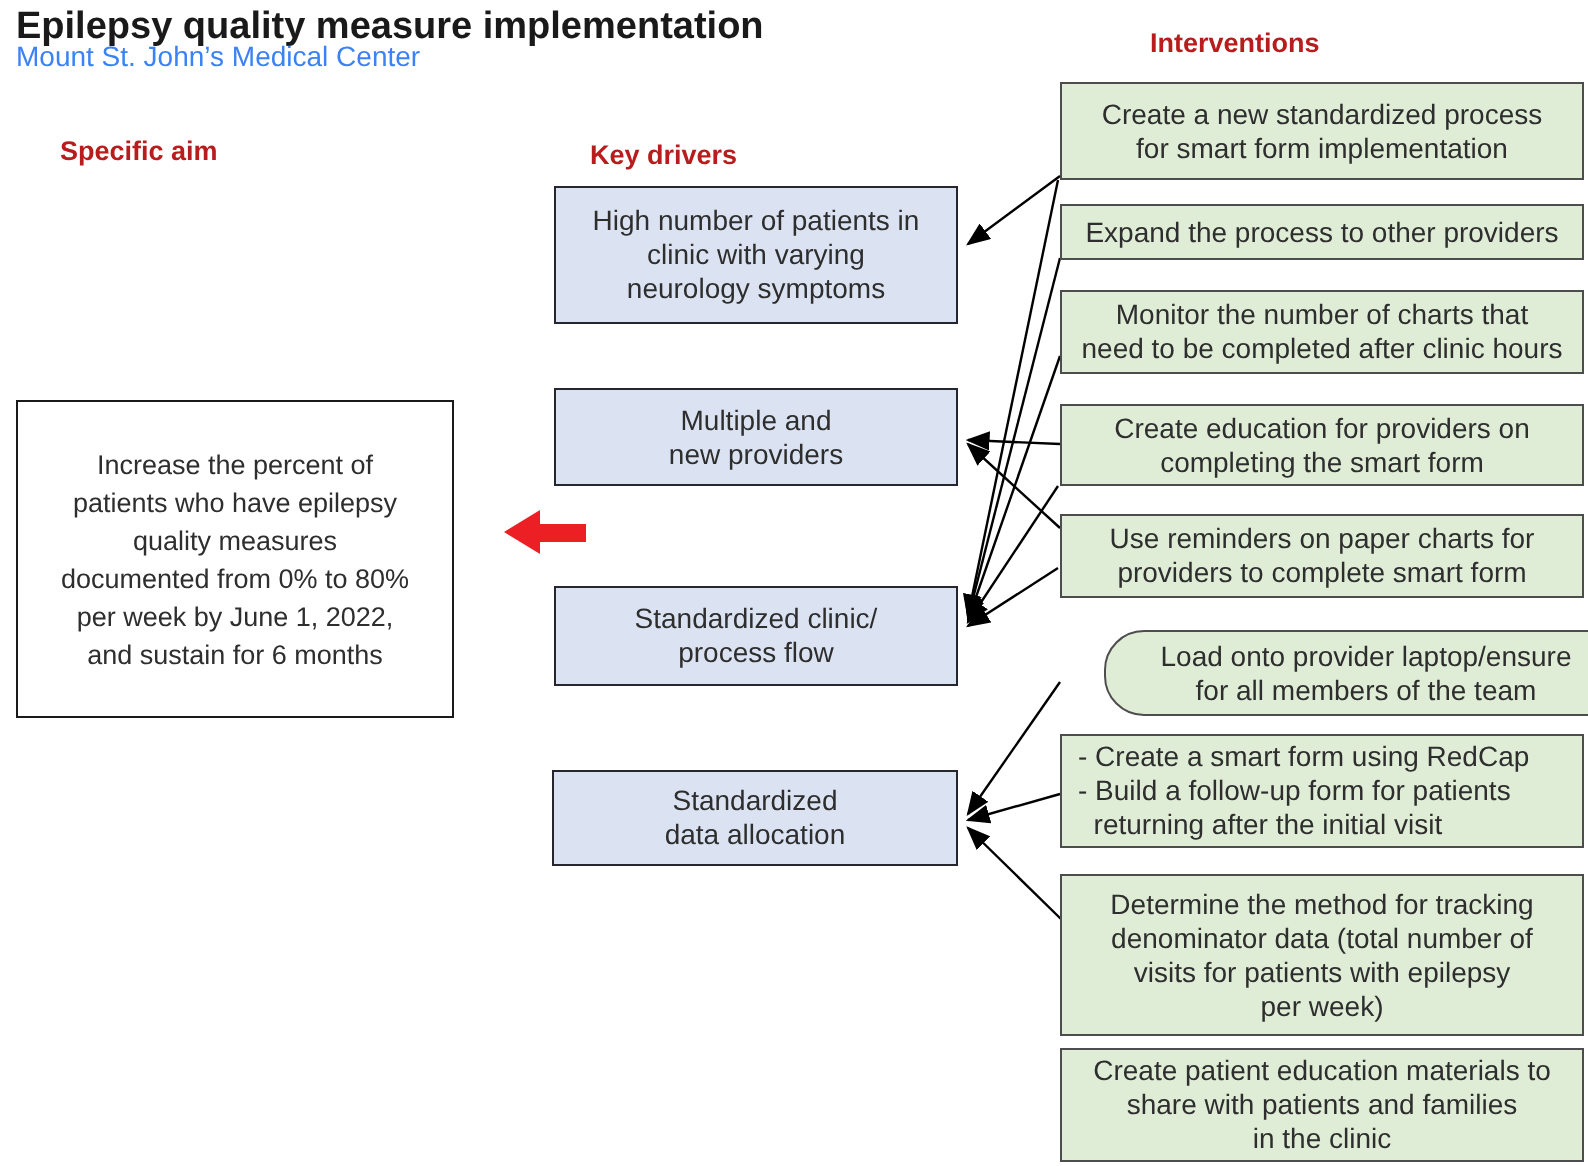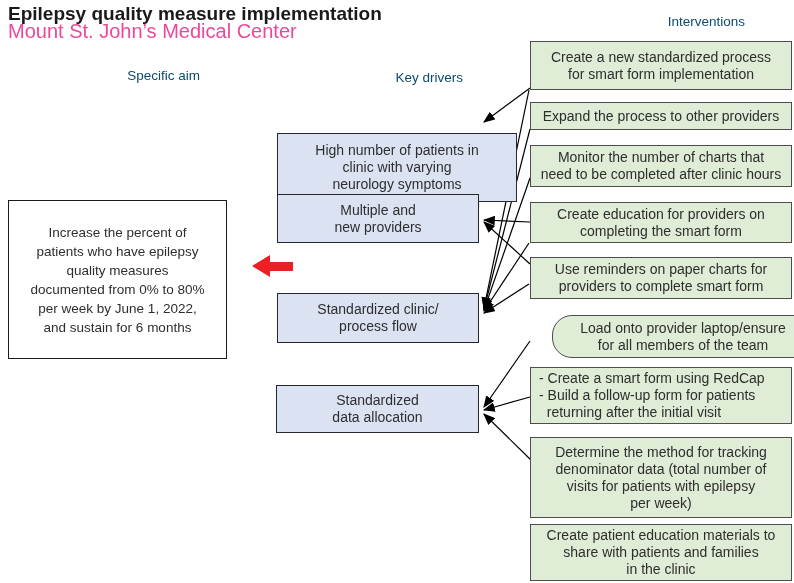--- a/index.html
+++ b/index.html
@@ -2,37 +2,37 @@
 <html style="--driver-fill: #dbe3f2; --intervention-fill: #dfecd6; --arrow-red: #ec2024; --line: #000000;"><head>
 <meta charset="utf-8">
 <style>
   html,body{margin:0;padding:0;background:#ffffff;}
   #canvas{
     position:relative;width:794px;height:583px;background:#ffffff;
     font-family:"Liberation Sans","DejaVu Sans",sans-serif;color:#242424;overflow:hidden;
   }
   .abs{position:absolute;}
   #title{left:8px;top:3px;font-size:19px;font-weight:bold;color:#1a1a1a;}
-  #subtitle{left:8px;top:20px;font-size:20px;color:#ec4899;}
-  .col-header{font-size:13.5px;font-weight:normal;text-align:right;color:#0c4a6e;}
+  #subtitle{left:8px;top:20px;font-size:14px;color:#3b82f6;}
+  .col-header{font-size:13.5px;font-weight:bold;text-align:left;color:#b91c1c;}
   #aim-header{left:30px;top:68px;width:170px;}
   #drivers-header{left:295px;top:70px;width:168px;}
   #interventions-header{left:575px;top:14px;width:170px;}
   .box{
     position:absolute;display:flex;align-items:center;justify-content:center;
     text-align:center;font-size:14px;line-height:17px;white-space:pre-line;
     box-sizing:border-box;z-index:2;color:#2e2e2e;
   }
   .aim-box{
     background:#ffffff;border:1px solid #1a1a1a;font-size:13.5px;line-height:19px;
     left:8px;top:200px;width:219px;height:159px;padding:4px 0;
   }
   .driver{background:var(--driver-fill,#dbe3f2);border:1.5px solid #26262e;}
   .intervention{background:var(--intervention-fill,#dfecd6);border:1.5px solid #4d4d4d;}
-  #driver-1{left:277px;top:93px;width:240px;height:69px;margin-top:40px;}
+  #driver-1{left:277px;top:93px;width:202px;height:69px;}
   #driver-2{left:277px;top:194px;width:202px;height:49px;}
   #driver-3{left:277px;top:293px;width:202px;height:50px;}
   #driver-4{left:276px;top:385px;width:203px;height:48px;}
   #intervention-1{left:530px;top:41px;width:262px;height:49px;}
   #intervention-2{left:530px;top:102px;width:262px;height:28px;}
   #intervention-3{left:530px;top:145px;width:262px;height:42px;}
   #intervention-4{left:530px;top:202px;width:262px;height:41px;}
   #intervention-5{left:530px;top:257px;width:262px;height:42px;}
   #intervention-6{left:552px;top:315px;width:262px;height:43px;border-radius:20px;}
   #intervention-7{left:530px;top:367px;width:262px;height:57px;justify-content:flex-start;text-align:left;padding-left:8px;}

